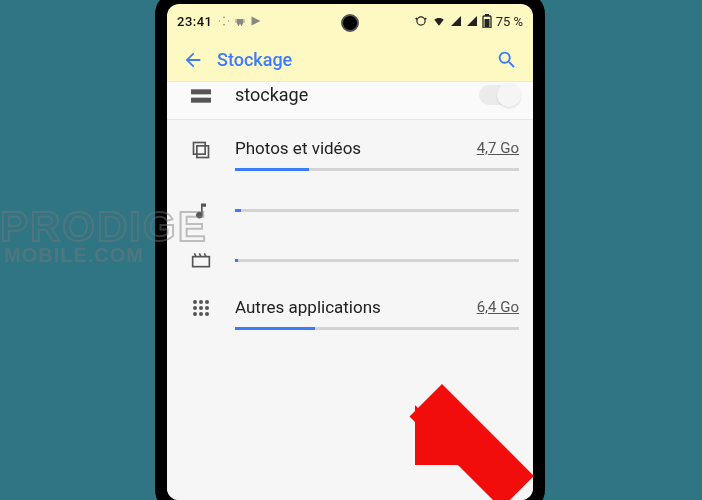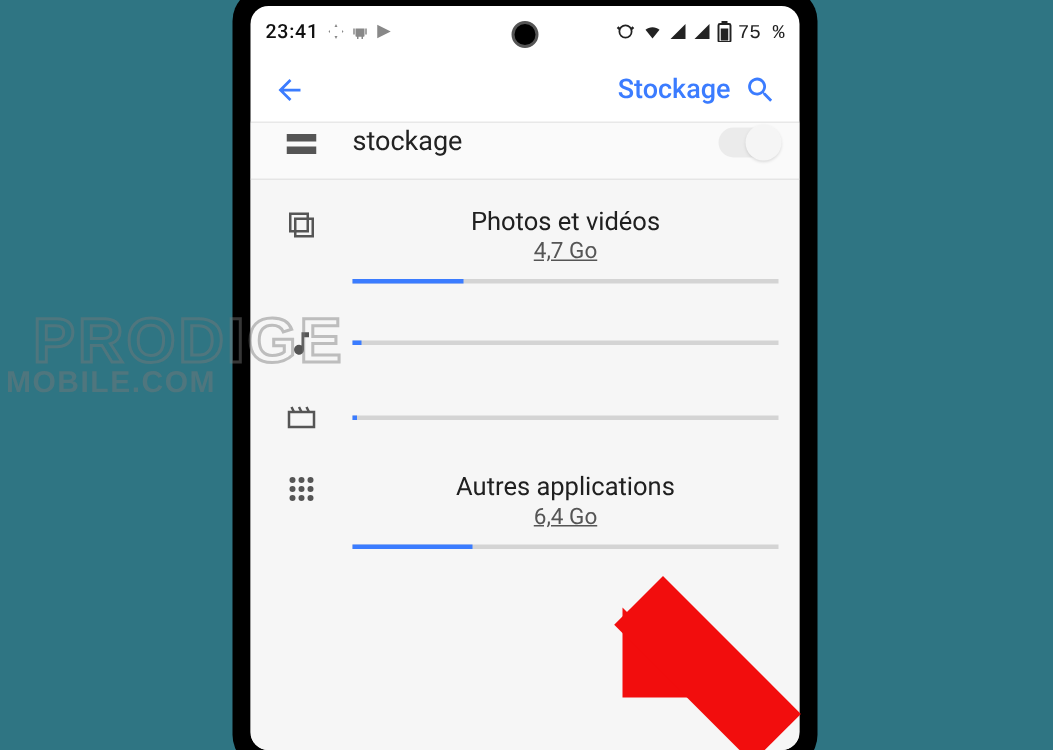--- a/index.html
+++ b/index.html
@@ -17,25 +17,24 @@
     top: -8px;
     width: 390px;
     height: 520px;
     background: #000;
     border-radius: 22px;
     padding: 12px;
   }
   .phone-screen {
     width: 100%;
     height: 100%;
-    background: #ffffff;
+    background: #fef9c3;
     border-radius: 12px;
     overflow: hidden;
     position: relative;
-    text-align: right;
   }
   .camera-hole {
     position: absolute;
     left: 50%;
     top: 10px;
     transform: translateX(-50%);
     width: 18px;
     height: 18px;
     background: #000;
     border-radius: 50%;
@@ -45,21 +44,21 @@
   .status-bar {
     height: 34px;
     display: flex;
     align-items: center;
     justify-content: space-between;
     padding: 0 10px;
     font-size: 13px;
     color: #111;
   }
   .status-left { display: flex; align-items: center; gap: 6px; }
-  .status-right { display: flex; align-items: center; gap: 4px; font-family: Liberation Mono, monospace; }
+  .status-right { display: flex; align-items: center; gap: 4px; }
   .status-time { font-weight: 500; letter-spacing: 0.5px; }
   .status-icons-l { display: flex; gap: 4px; color: #888; }
   .status-icons-r { display: flex; gap: 4px; align-items: center; }
   .app-bar {
     height: 44px;
     display: flex;
     align-items: center;
     padding: 0 6px;
     border-bottom: 1px solid #e8e8e8;
   }
@@ -90,21 +89,21 @@
     right: -2px; top: -2px;
     width: 24px; height: 24px;
     background: #f1f1f1;
     border-radius: 50%;
     box-shadow: 0 1px 2px rgba(0,0,0,0.25);
   }
   .cat-row { padding: 18px 14px 10px 14px; }
   .cat-head { display: flex; align-items: flex-start; }
   .cat-icon { width: 40px; display: flex; justify-content: center; color: #666; padding-top: 2px; }
   .cat-main { flex: 1; padding-left: 14px; }
-  .cat-top { display: flex; justify-content: space-between; align-items: center; flex-direction: column; }
+  .cat-top { display: flex; justify-content: space-between; align-items: center; }
   .cat-label { font-size: 17px; color: #202020; }
   .cat-size { font-size: 15px; color: #555; text-decoration: underline; }
   .bar {
     margin-top: 10px;
     height: 3px;
     background: #d4d4d4;
     position: relative;
   }
   .bar-fill {
     position: absolute;
@@ -122,21 +121,20 @@
     color: rgba(120,120,120,0.45);
     pointer-events: none;
     z-index: 20;
   }
   .wm-top {
     font-size: 42px;
     font-weight: 900;
     letter-spacing: 2px;
     -webkit-text-stroke: 2px rgba(120,120,120,0.45);
     color: transparent;
-    margin-left: 22px;
   }
   .wm-bot {
     font-size: 20px;
     font-weight: 900;
     letter-spacing: 1px;
     padding-left: 4px;
   }
 
   
   .arrow {

